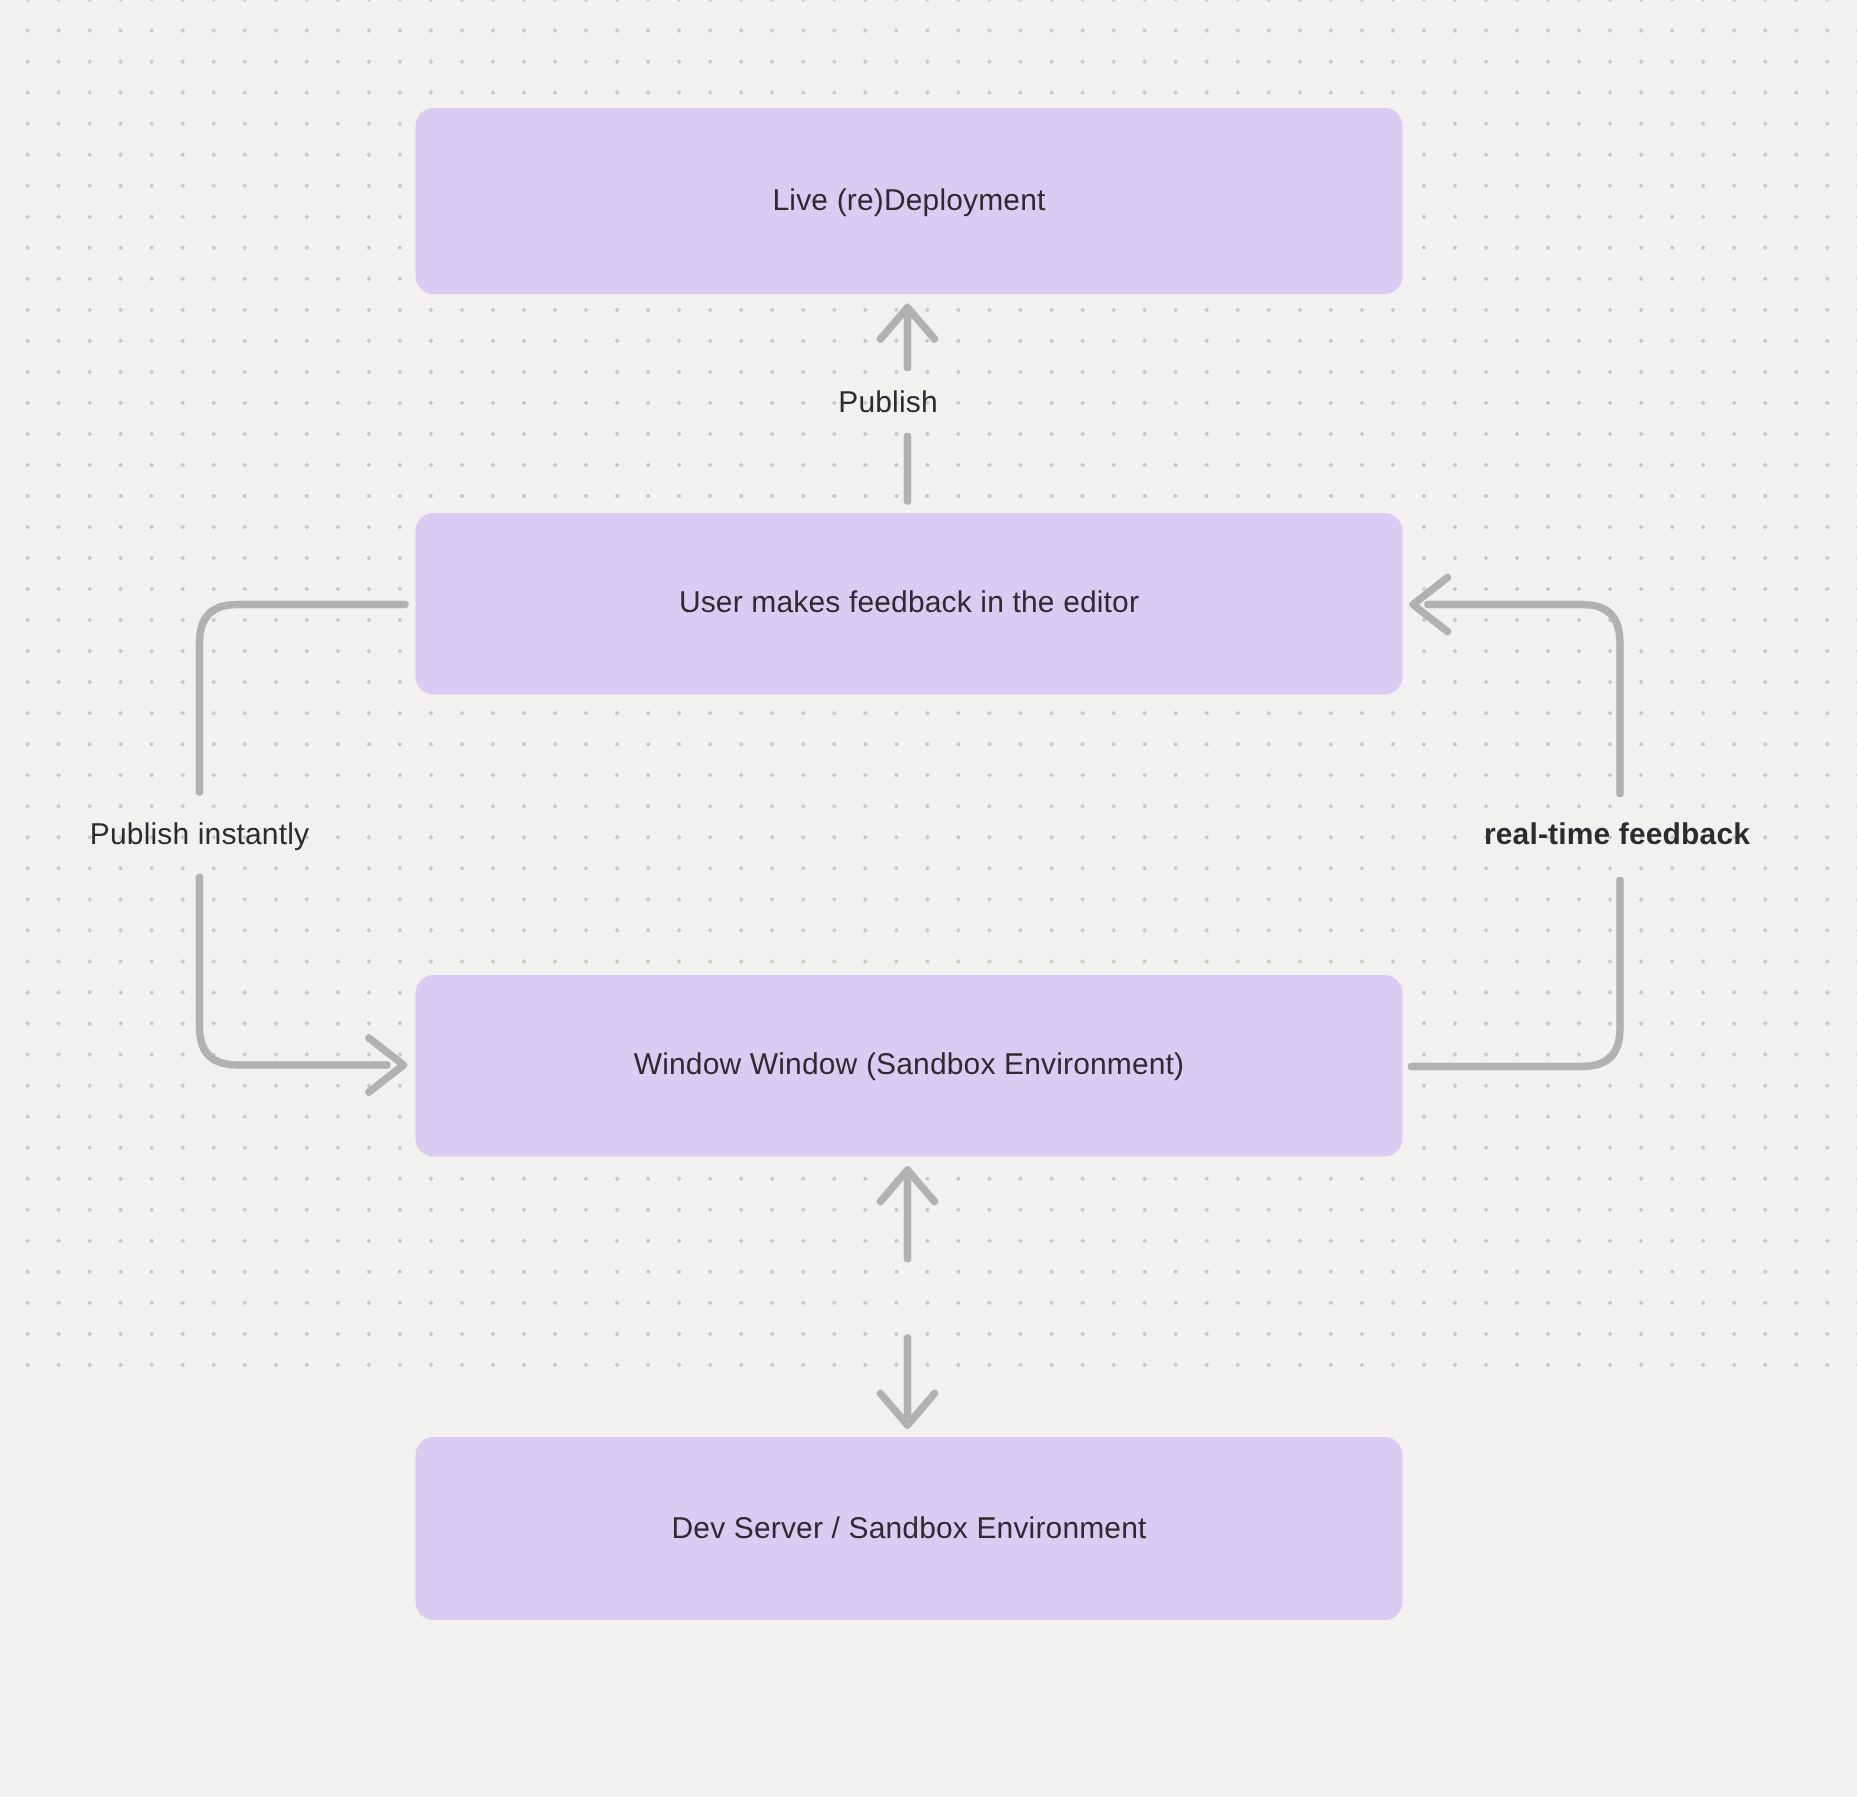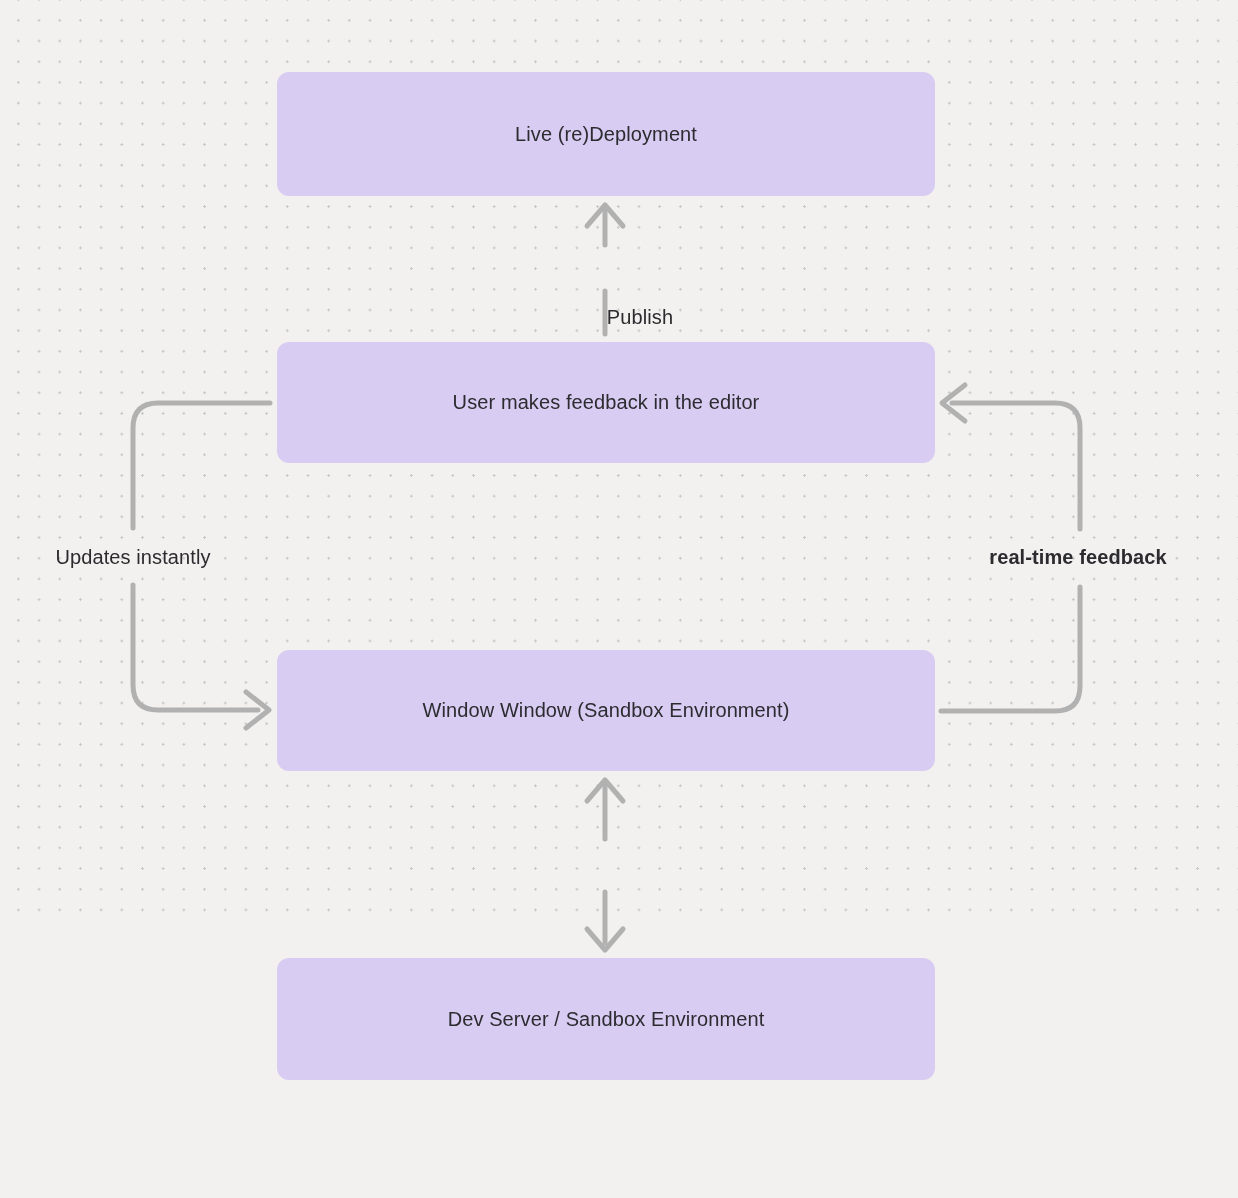--- a/index.html
+++ b/index.html
@@ -51,21 +51,21 @@
   .node-3{top:650px;height:121px;}
   .node-4{top:958px;height:122px;}
   .edge-label{
     position:absolute;
     transform:translate(-50%,-50%);
     white-space:nowrap;
     color:var(--label-text);
     font-size:20px;
     letter-spacing:0.1px;
   }
-  .lbl-publish{left:640px;top:269px;margin-top:48px;}
+  .lbl-publish{left:592px;top:269px;}
   .lbl-updates{left:133px;top:557px;}
   .lbl-feedback{left:1078px;top:557px;font-weight:bold;}
   .lbl-spun{left:607px;top:866px;}
 </style>
 </head>
 <body>
 
 <div class="canvas">
 
   <svg class="connectors" viewBox="0 0 1238 1198" aria-hidden="true">
@@ -106,16 +106,16 @@
 
   <div class="node node-3">
     <span>Window Window (Sandbox Environment)</span>
   </div>
 
   <div class="node node-4">
     <span>Dev Server / Sandbox Environment</span>
   </div>
 
   <div class="edge-label lbl-publish">Publish</div>
-  <div class="edge-label lbl-updates">Updates instantly</div>
+  <div class="edge-label lbl-updates">Publish instantly</div>
   <div class="edge-label lbl-feedback">real-time feedback</div>
 
 </div>
 
 </body></html>

